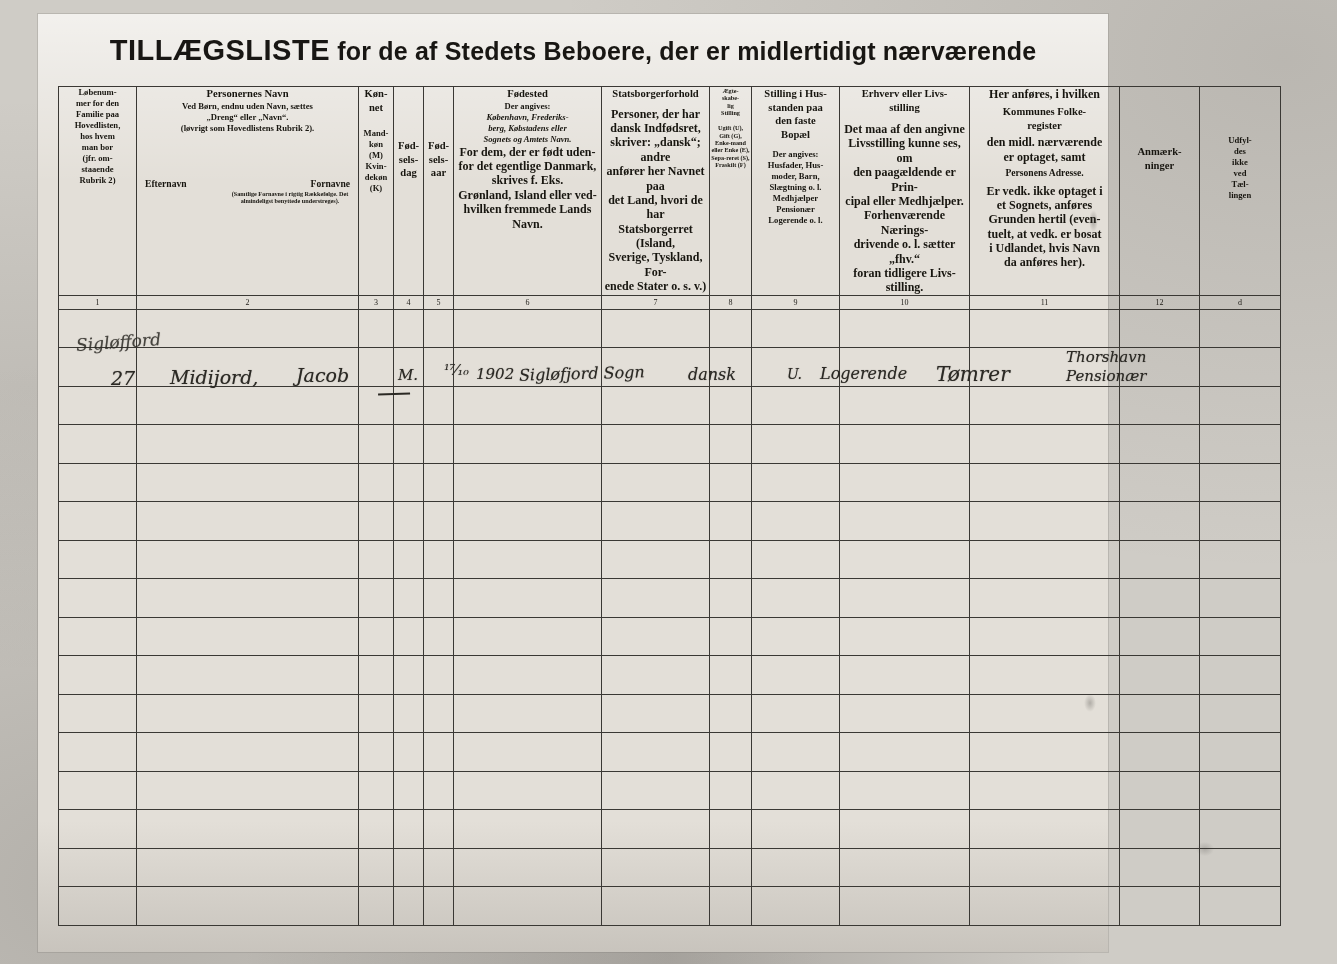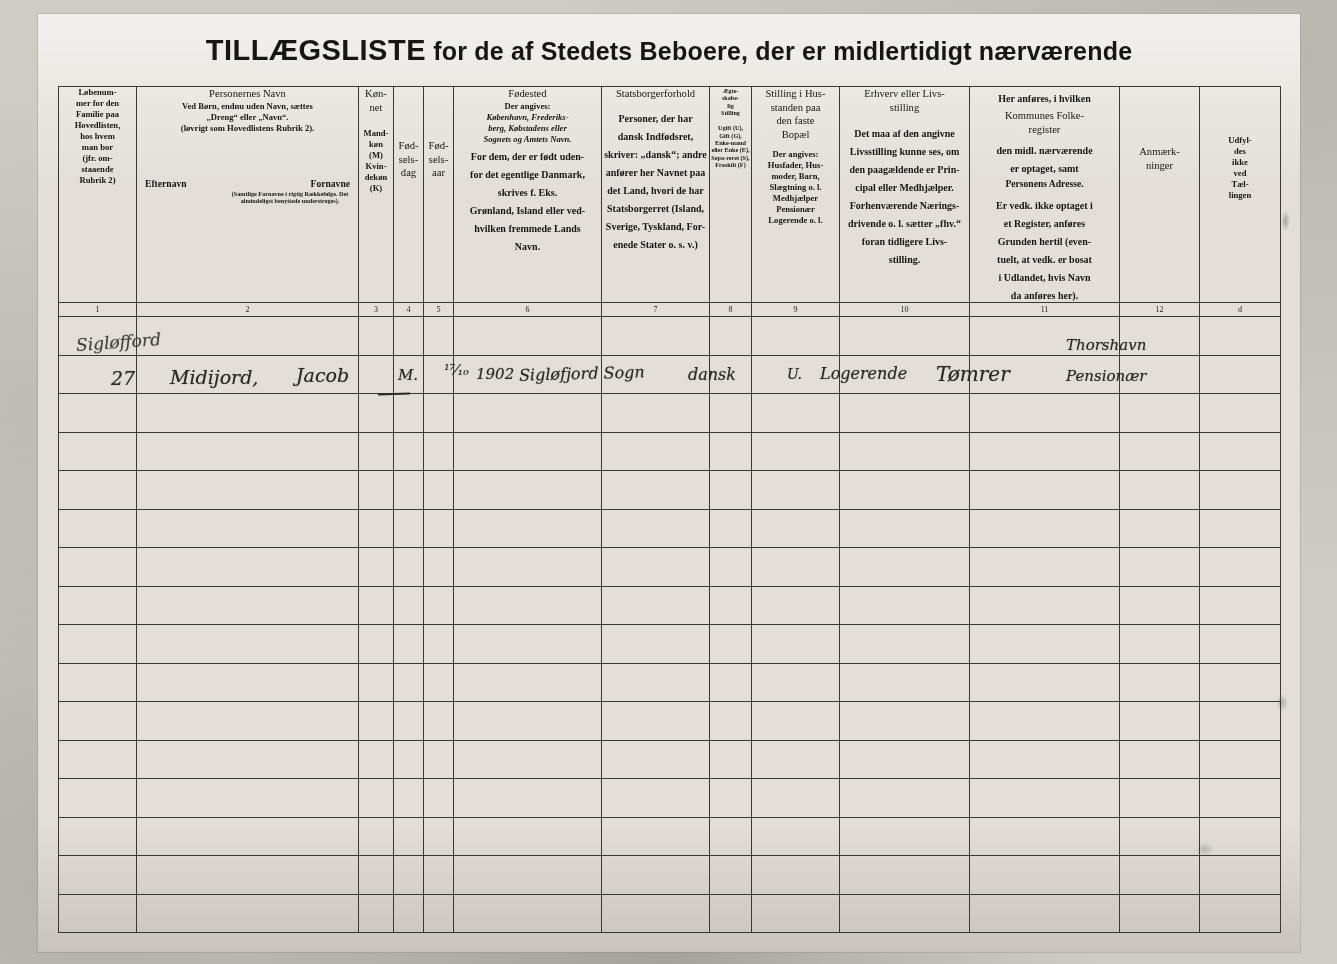--- a/index.html
+++ b/index.html
@@ -27,21 +27,21 @@
       radial-gradient(ellipse at 8% 92%, rgba(80,76,70,0.22), rgba(80,76,70,0) 42%),
       radial-gradient(ellipse at 96% 6%, rgba(90,86,80,0.18), rgba(90,86,80,0) 40%),
       radial-gradient(ellipse at 50% 99%, rgba(70,66,62,0.28), rgba(70,66,62,0) 45%),
       radial-gradient(ellipse at 2% 40%, rgba(100,96,90,0.14), rgba(100,96,90,0) 35%);
     pointer-events: none;
   }
   .sheet {
     position: absolute;
     left: 38px;
     top: 14px;
-    width: 1262px;
+    width: 1070px;
     height: 938px;
     background: #ffffff;
     box-shadow: 0 0 0 1px rgba(120,116,110,0.25);
   }
   .sheet-inner {
     position: absolute;
     inset: 0;
     background:
       linear-gradient(180deg, rgba(255,255,255,0.55), rgba(255,255,255,0) 18%),
       linear-gradient(0deg, rgba(120,115,108,0.25), rgba(120,115,108,0) 14%),
@@ -80,23 +80,23 @@
   }
   .hdr {
     text-align: center;
     color: #17150f;
     font-size: 8.6px;
     line-height: 1.28;
     padding: 5px 3px 4px 3px;
     font-family: "Liberation Serif", serif;
     height: 196px;
   }
-  .hdr .bb { font-weight: normal; font-size: 10.6px; }
+  .hdr .bb { font-weight: bold; font-size: 10.6px; }
   .hdr i { font-style: italic; }
-  .hdr .sm { font-size: 10px; line-height: 1.2; display: block; margin-top: 6px; }
+  .hdr .sm { font-size: 12px; line-height: 1.2; display: block; }
   .hdr .xs { font-size: 6.2px; line-height: 1.18; display: block; }
   .hdr .sp { height: 4px; }
   .numrow td {
     height: 13px;
     text-align: center;
     font-size: 8px;
     color: #1d1b16;
     font-family: "Liberation Serif", serif;
     line-height: 13px;
   }
@@ -129,21 +129,21 @@
   .h-sur { left: 132px; top: 352px; font-size: 19px; }
   .h-first { left: 258px; top: 350px; font-size: 19px; }
   .h-sex { left: 360px; top: 352px; font-size: 15px; }
   .h-day { left: 406px; top: 348px; font-size: 14px; }
   .h-year { left: 438px; top: 351px; font-size: 15px; }
   .h-birth { left: 481px; top: 350px; font-size: 16px; transform: rotate(-1.5deg); }
   .h-citz { left: 650px; top: 351px; font-size: 16px; }
   .h-civ { left: 749px; top: 352px; font-size: 14px; }
   .h-pos { left: 782px; top: 350px; font-size: 16px; }
   .h-occ { left: 898px; top: 348px; font-size: 20px; }
-  .h-reg1 { left: 1028px; top: 322px; font-size: 15px; }
+  .h-reg1 { left: 1028px; top: 334px; font-size: 15px; }
   .h-reg2 { left: 1028px; top: 353px; font-size: 15px; }
 
   .underline-squiggle {
     position: absolute;
     left: 340px;
     top: 375px;
     width: 32px;
     height: 4px;
     border-bottom: 2px solid #2b2924;
     transform: rotate(-2deg);
@@ -340,21 +340,21 @@
           <div style="height:4px"></div>
           <span class="bb">Kommunes Folke-</span><br>
           <span class="bb">register</span>
           <div style="height:3px"></div>
           <span class="sm">den midl. nærværende</span>
           <span class="sm">er optaget, samt</span>
           <div style="height:3px"></div>
           <span style="font-weight:bold; font-size:9.6px">Personens Adresse.</span>
           <div style="height:4px"></div>
           <span class="sm">Er vedk. ikke optaget i</span>
-          <span class="sm">et Register, anføres</span>
+          <span class="sm">et Sognets, anføres</span>
           <span class="sm">Grunden hertil (even-</span>
           <span class="sm">tuelt, at vedk. er bosat</span>
           <span class="sm">i Udlandet, hvis Navn</span>
           <span class="sm">da anføres her).</span>
         </th>
 
         <th class="hdr">
           <div style="height:58px"></div>
           <span class="bb">Anmærk-</span><br>
           <span class="bb">ninger</span>

